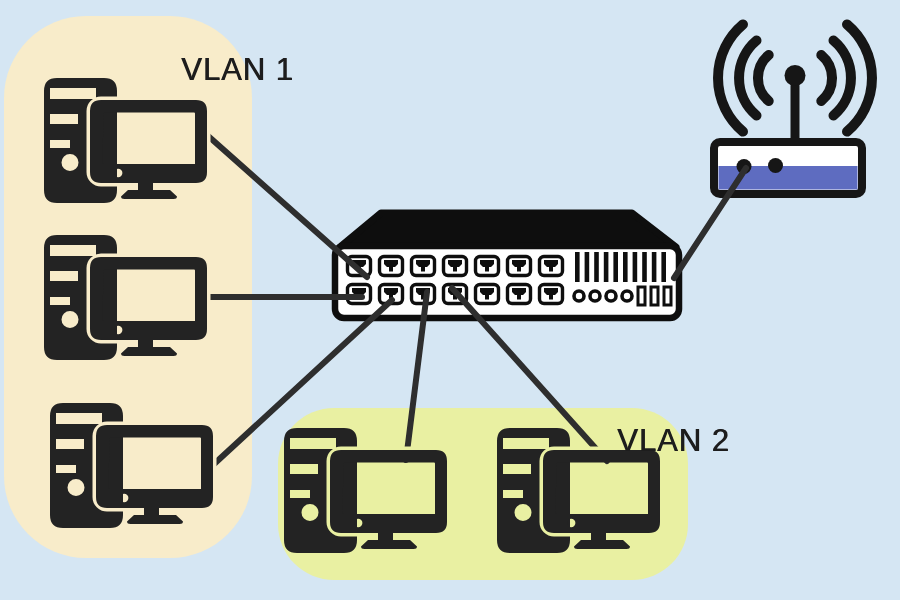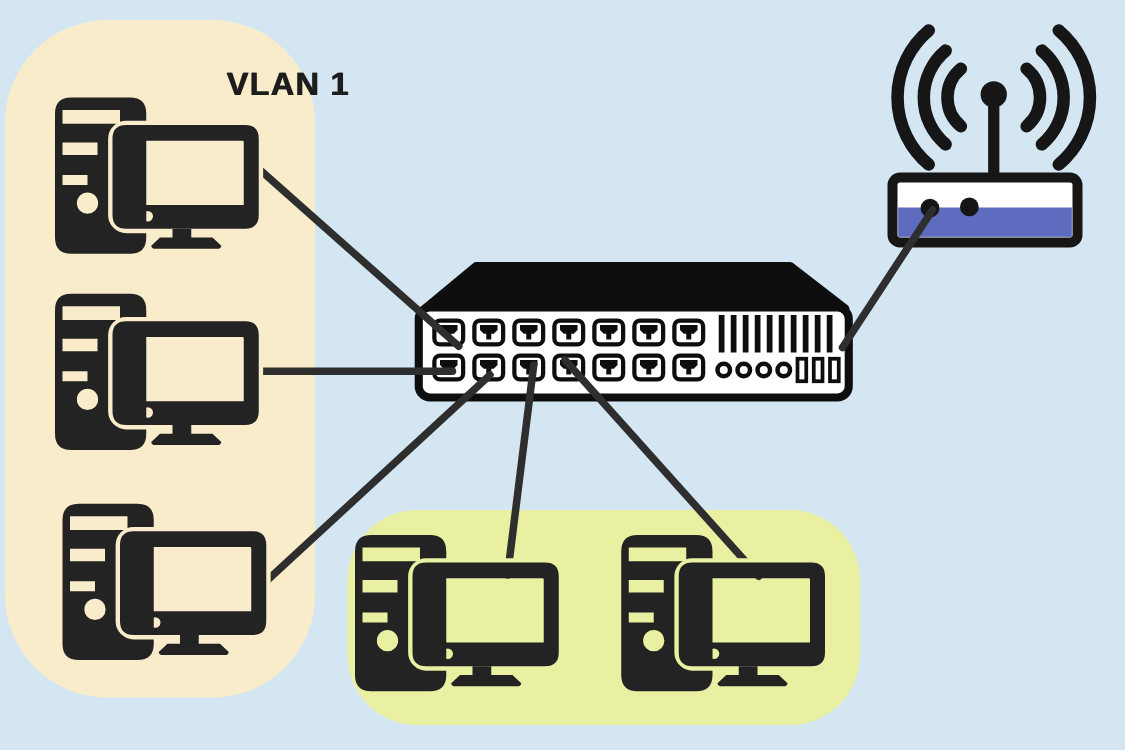--- a/index.html
+++ b/index.html
@@ -16,21 +16,21 @@
     border-radius:82px;
   }
   .zone-vlan2{
     left:278px;top:408px;width:410px;height:172px;
     background:var(--vlan2-fill,#e9f0a2);
     border-radius:56px;
   }
   .diagram-svg{position:absolute;left:0;top:0;}
   .vlan-label{
     position:absolute;
-    font-size:26px;font-weight:700;letter-spacing:1px;
+    font-size:31px;font-weight:400;letter-spacing:1px;
     color:var(--label-text,#1d1d1d);
     text-shadow:0.7px 0 0 currentColor;
     white-space:nowrap;
   }
   .label-vlan1{left:181px;top:52px;}
   .label-vlan2{left:617px;top:423px;}
   .in-vlan1{--halo:var(--vlan1-fill,#f8ecca);}
   .in-vlan2{--halo:var(--vlan2-fill,#e9f0a2);}
   .cable{stroke:var(--cable,#2e2e2e);stroke-width:6;stroke-linecap:round;fill:none;}
 </style>
@@ -141,13 +141,14 @@
       <rect x="714" y="142" width="148" height="52" rx="6" fill="#ffffff" stroke="#161616" stroke-width="8"></rect>
       <rect x="718.5" y="166" width="139" height="23.5" fill="var(--router-accent,#5e6cc0)"></rect>
       <circle cx="744" cy="166.5" r="7.5" fill="#161616"></circle>
       <circle cx="775.5" cy="165.5" r="7.5" fill="#161616"></circle>
     </g>
 
     <path class="cable" d="M674,278 L746,168"></path>
   </svg>
 
   <div class="vlan-label label-vlan1">VLAN 1</div>
+  <div class="vlan-label label-vlan2">VLAN 2</div>
 </div>
 
 </body></html>

